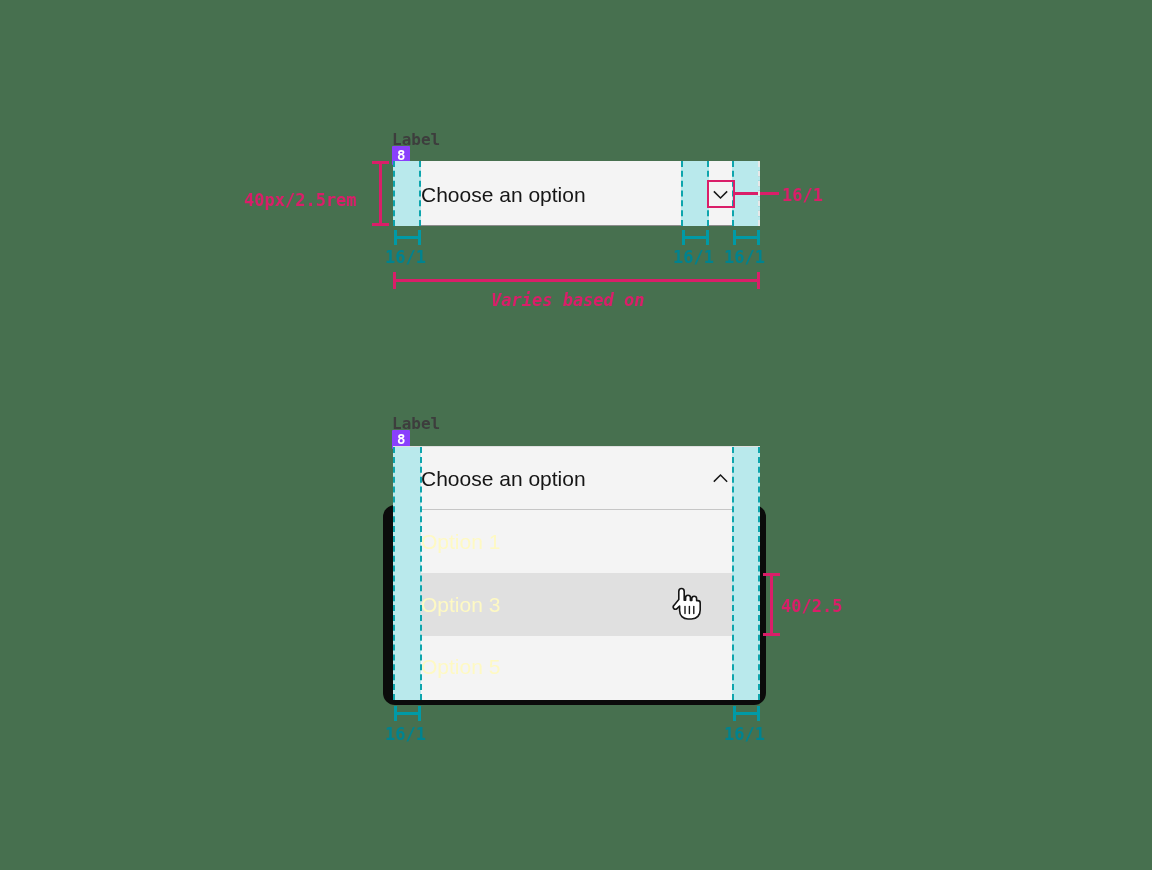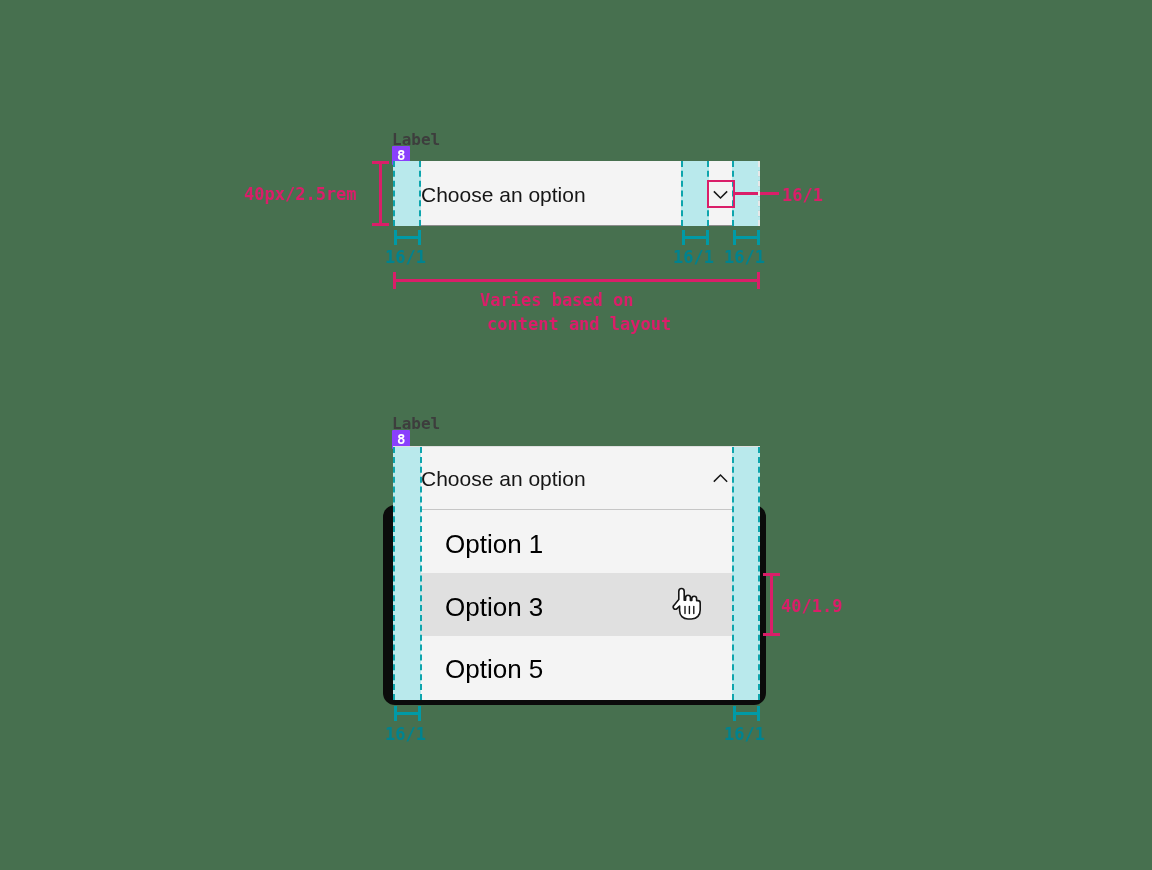--- a/index.html
+++ b/index.html
@@ -83,26 +83,25 @@
     box-sizing: border-box;
   }
   .field-text {
     color: #161616;
     font-family: "Liberation Sans", sans-serif;
     font-size: 21px;
     line-height: 1;
     white-space: nowrap;
   }
   .opt-text {
-    color: #000000;
+    color: #fef9c3;
     font-family: "Liberation Sans", sans-serif;
-    font-size: 26px;
+    font-size: 21px;
     line-height: 1;
     white-space: nowrap;
-    margin-left: 24px;
   }
 
   
   .menu-shadow {
     background: #0b0b0b;
     border-radius: 12px;
   }
   .menu {
     background: #f4f4f4;
     box-sizing: border-box;
@@ -221,21 +220,21 @@
   <div class="abs pink-leader" style="left:735px; top:192px; width:44px;"></div>
   <div class="abs anno-pink" style="left:782px; top:183px;">16/1</div>
 
   <div class="abs dashline-v" style="left:758px; top:161px; height:65px; border-color:#e8e8e8;"></div>
 
   <div class="abs" style="left:370px; top:161px; width:20px; height:65px;">
     <div class="vrule-line"></div>
     <div class="vrule-cap top"></div>
     <div class="vrule-cap bottom"></div>
   </div>
-  <div class="abs anno-pink" style="left:244px; top:182px;">40px/2.5rem</div>
+  <div class="abs anno-pink" style="left:244px; top:188px;">40px/2.5rem</div>
 
   <div class="abs" style="left:394px; top:229px; width:27px; height:16px;">
     <div class="tmark-line"></div>
     <div class="tmark-cap left"></div>
     <div class="tmark-cap right"></div>
   </div>
   <div class="abs anno-teal" style="left:385px; top:247px;">16/1</div>
 
   <div class="abs" style="left:682px; top:229px; width:27px; height:16px;">
     <div class="tmark-line"></div>
@@ -249,22 +248,21 @@
     <div class="tmark-cap left"></div>
     <div class="tmark-cap right"></div>
   </div>
   <div class="abs anno-teal" style="left:724px; top:247px;">16/1</div>
 
   <div class="abs" style="left:393px; top:270px; width:367px; height:20px;">
     <div class="hrule-line"></div>
     <div class="hrule-cap left"></div>
     <div class="hrule-cap right"></div>
   </div>
-  <div class="abs anno-pink" style="left:480px; top:288px;">Varies based on</div>
-  <div class="abs anno-pink" style="left:487px; top:312px;">content and layout</div>
+  <div class="abs anno-pink" style="left:491px; top:288px;font-style:italic;">Varies based on</div>
 
   <div class="abs anno-label" style="left:392px; top:414px;">Label</div>
 
   <div class="abs" style="left:392px; top:430px;">
     <span class="badge-8">8</span>
   </div>
 
   <div class="abs menu-shadow" style="left:383px; top:505px; width:383px; height:200px;"></div>
 
   <div class="abs field" style="left:393px; top:446px; width:367px; height:64px; border-bottom:1px solid #c6c6c6;"></div>
@@ -313,21 +311,21 @@
       <line x1="18.4" y1="20.5" x2="18.4" y2="27.5" stroke="#161616" stroke-width="1.4" stroke-linecap="round"></line>
       <line x1="22.8" y1="20.5" x2="22.8" y2="27.5" stroke="#161616" stroke-width="1.4" stroke-linecap="round"></line>
     </svg>
   </div>
 
   <div class="abs" style="left:761px; top:573px; width:20px; height:63px;">
     <div class="vrule-line"></div>
     <div class="vrule-cap top"></div>
     <div class="vrule-cap bottom"></div>
   </div>
-  <div class="abs anno-pink" style="left:781px; top:594px;">40/1.9</div>
+  <div class="abs anno-pink" style="left:781px; top:594px;">40/2.5</div>
 
   <div class="abs" style="left:394px; top:705px; width:27px; height:16px;">
     <div class="tmark-line"></div>
     <div class="tmark-cap left"></div>
     <div class="tmark-cap right"></div>
   </div>
   <div class="abs anno-teal" style="left:385px; top:724px;">16/1</div>
 
   <div class="abs" style="left:733px; top:705px; width:27px; height:16px;">
     <div class="tmark-line"></div>

